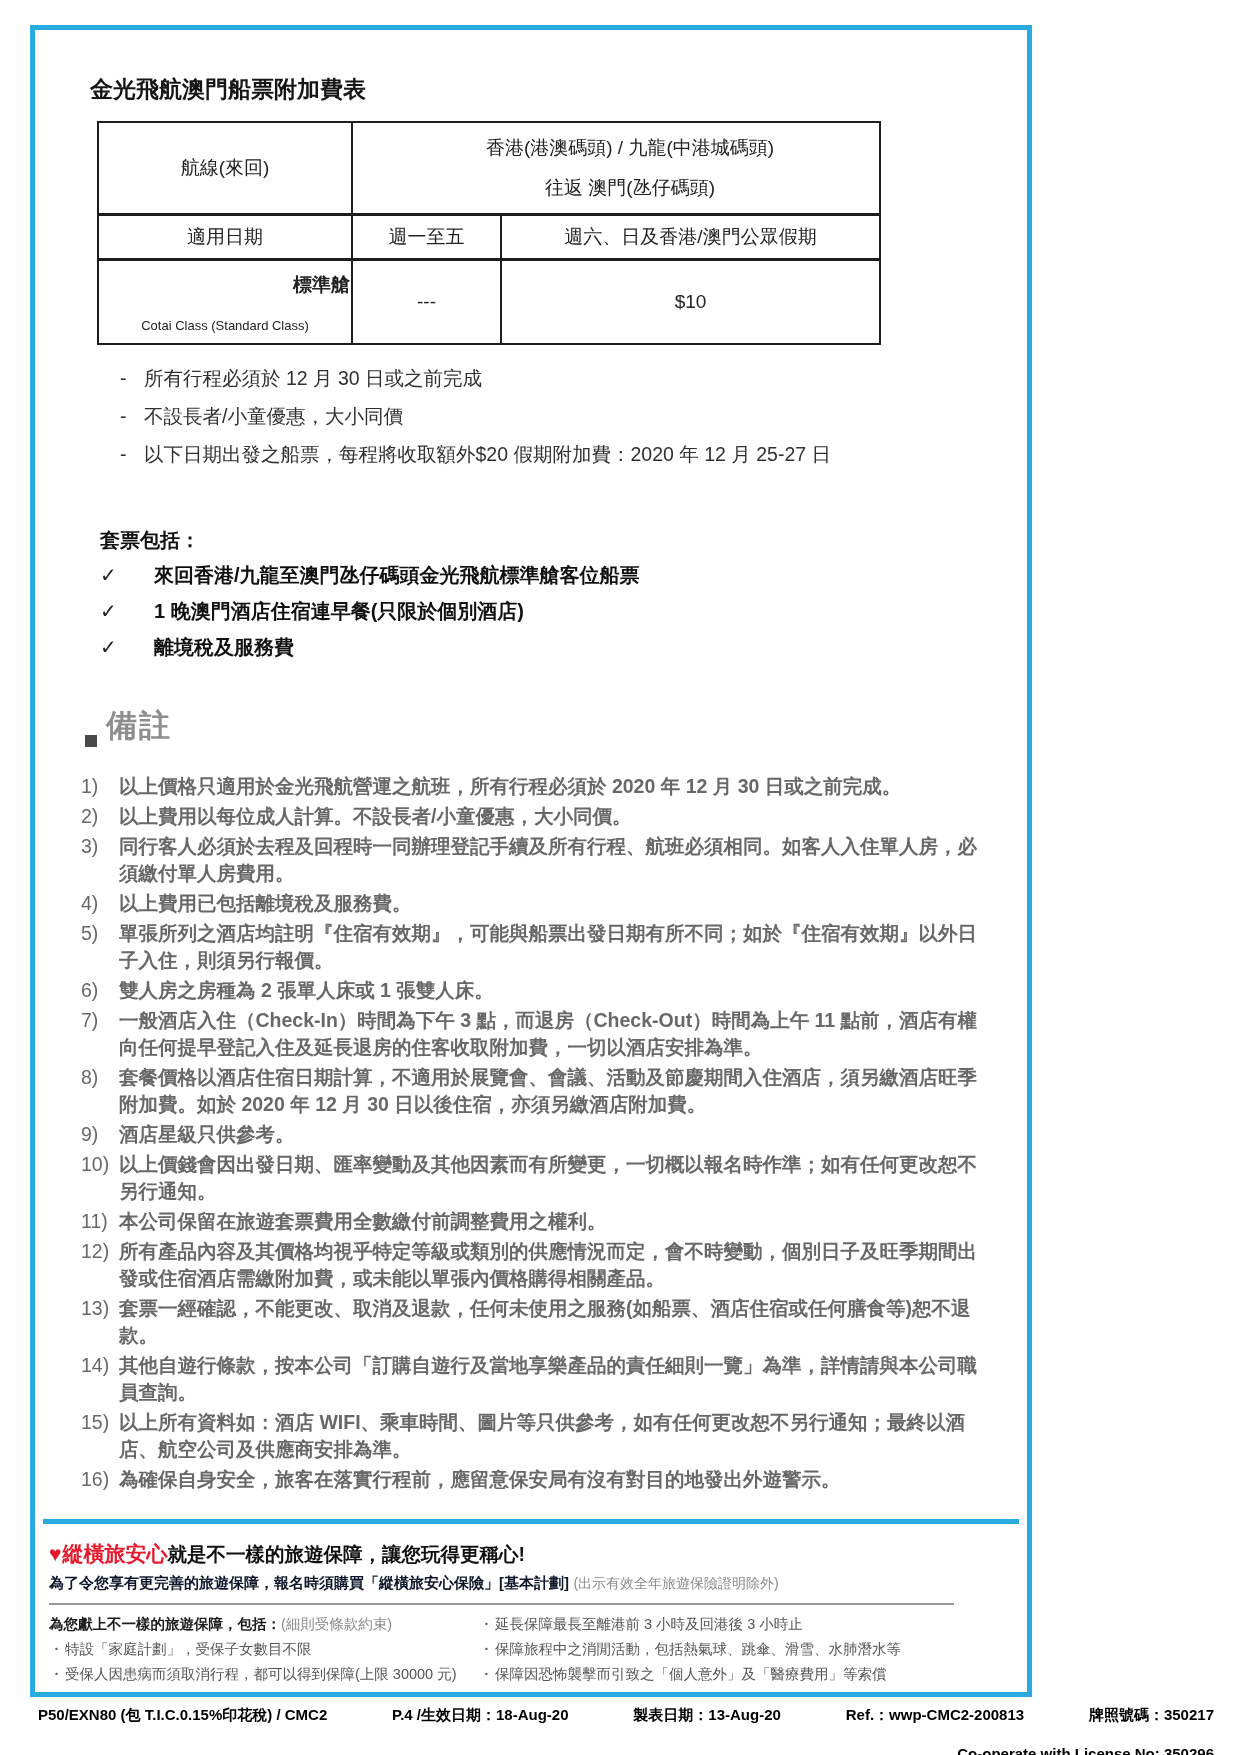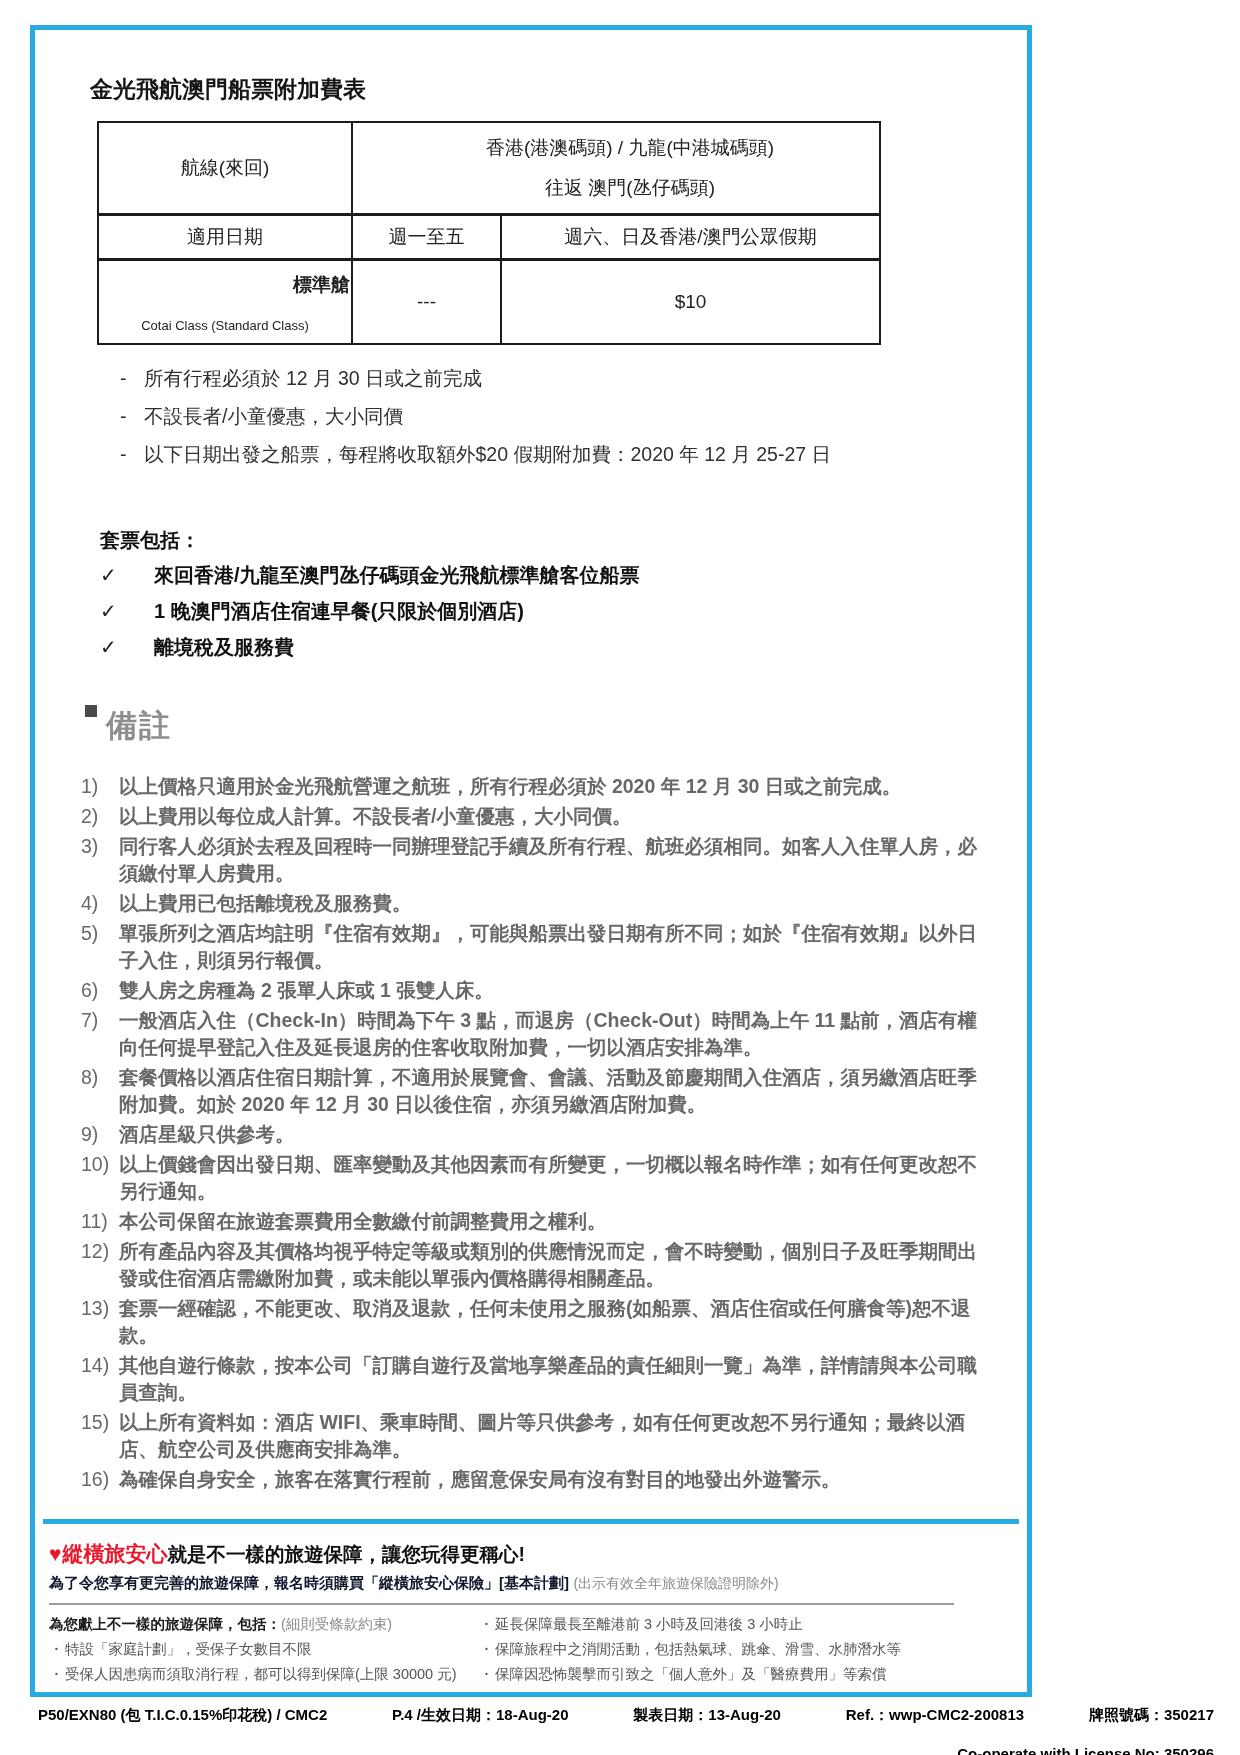--- a/index.html
+++ b/index.html
@@ -28,21 +28,21 @@
   
   .dash-notes{margin:14px 0 0 85px;}
   .dn{display:flex;font-size:19.5px;color:#303030;line-height:38px;}
   .dn .dash{flex:0 0 24px;}
   
   .package{margin:50px 0 0 65px;}
   .pk-head{font-weight:700;font-size:20px;color:#111;line-height:34px;}
   .pk-item{display:flex;font-weight:700;font-size:20px;color:#111;line-height:36px;}
   .pk-item .check{flex:0 0 54px;font-weight:400;font-size:20px;color:#222;}
   
-  .remarks-head{display:flex;align-items:flex-start;margin:40px 0 0 50px;}
+  .remarks-head{display:flex;align-items:flex-end;margin:40px 0 0 50px;}
   .remarks-head .sq{width:12px;height:12px;background:#4a4a4a;margin-right:9px;}
   .remarks-head .rh-txt{font-size:31px;font-weight:700;color:#8e8e8e;letter-spacing:2px;}
   .remarks{margin:26px 38px 0 46px;}
   .ri{display:flex;font-size:19.5px;color:#686868;line-height:27px;margin-bottom:3px;}
   .ri .num{flex:0 0 38px;}
   .ri .txt{flex:1;font-weight:bold;}
   
   .cyan-rule{height:5px;background:#29ABE2;margin:26px 8px 0 8px;}
   .insurance{display:flex;margin:10px 6px 0 14px;}
   .ins-left{flex:0 0 960px;}

